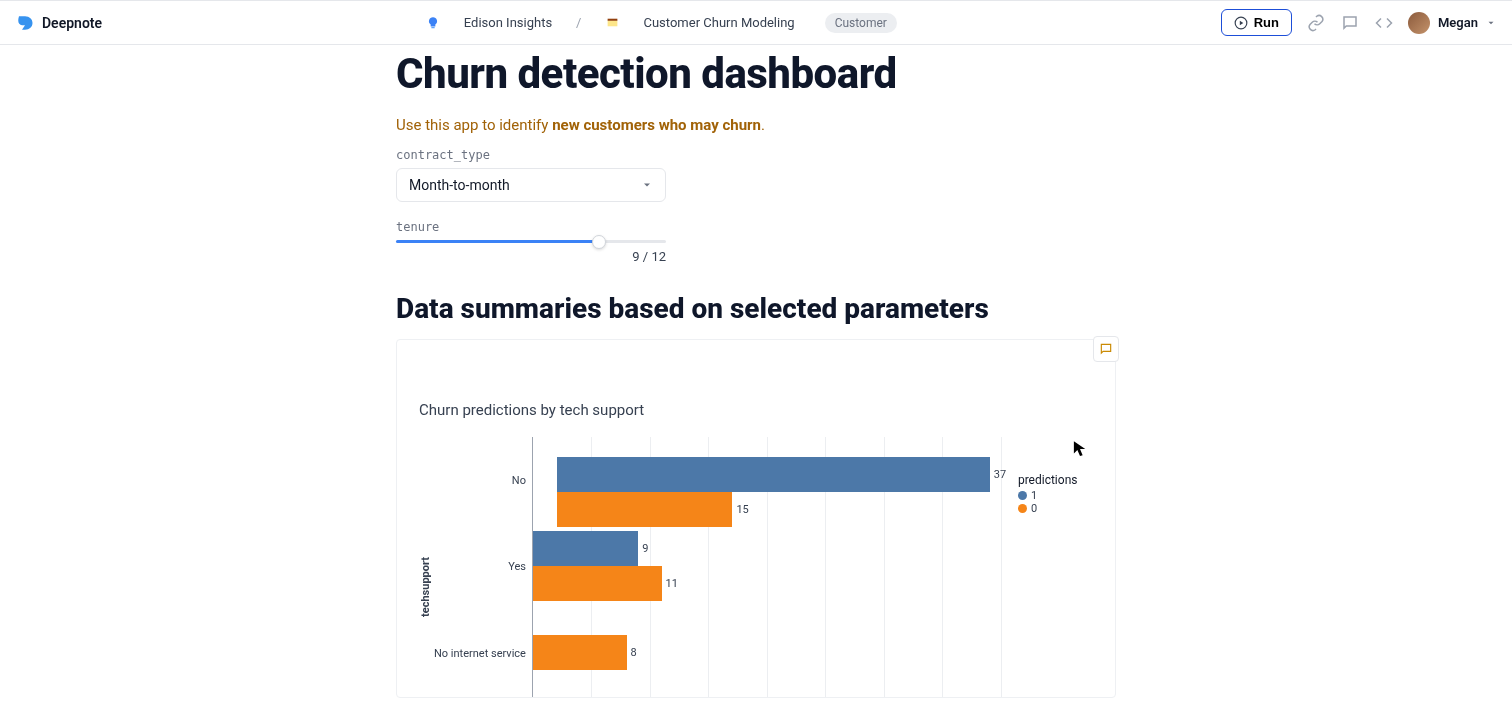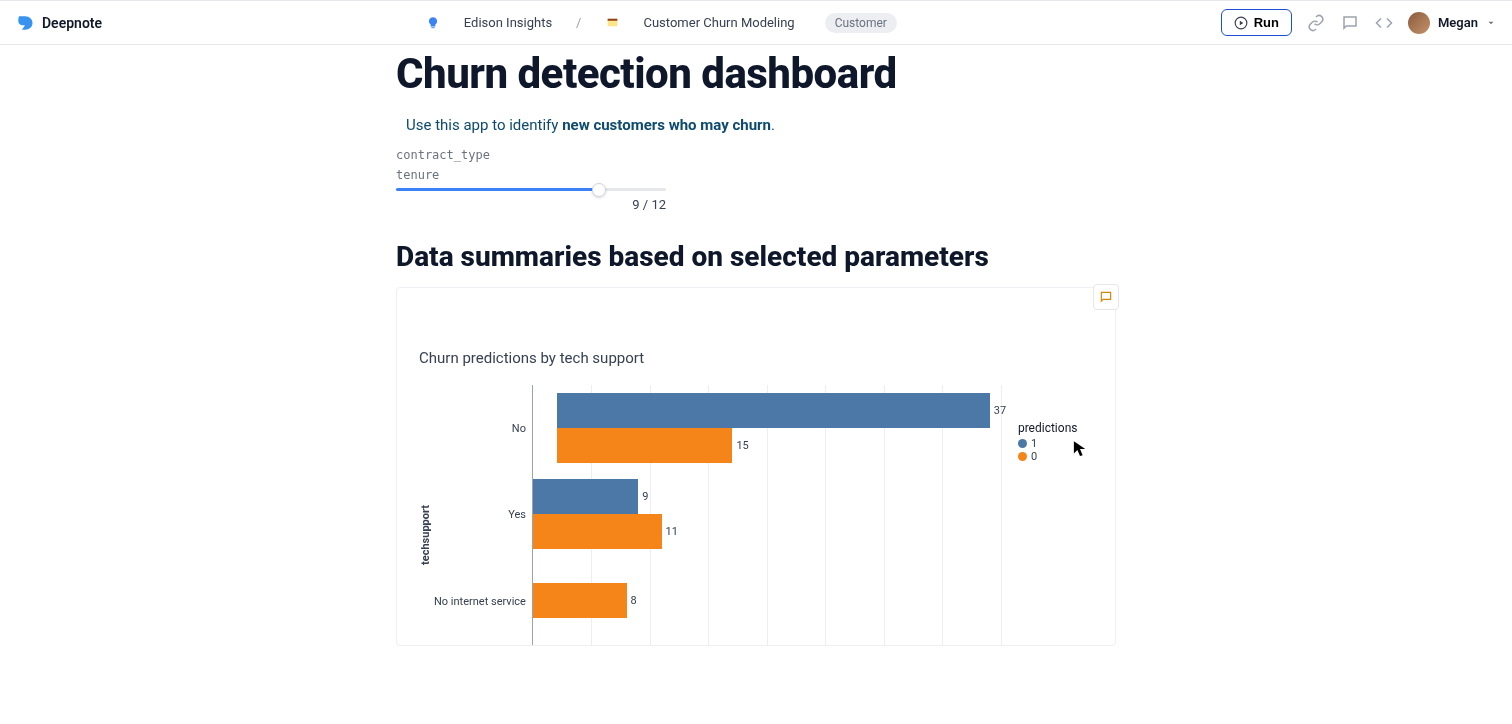--- a/index.html
+++ b/index.html
@@ -93,23 +93,22 @@
     }
     h1.title {
       font-size: 42px;
       font-weight: 800;
       letter-spacing: -0.5px;
       margin-bottom: 18px;
       color: #0f172a;
     }
     .intro {
       font-size: 15px;
-      color: #0c4a6e;
+      color: #a16207;
       margin-bottom: 14px;
-      margin-left: 10px;
     }
     .intro strong { font-weight: 700; }
     ul.steps {
       padding-left: 20px;
       margin-bottom: 20px;
     }
     ul.steps li {
       font-size: 15px;
       color: #374151;
       margin-bottom: 10px;
@@ -359,20 +358,26 @@
 
 <div class="content">
   <h1 class="title">Churn detection dashboard</h1>
 
   <p class="intro">
     <span>Use this app to identify </span><strong>new customers who may churn</strong><span>.</span>
   </p>
 
 
   <div class="field-label">contract_type</div>
+  <div class="select">
+    <span>Month-to-month</span>
+    <svg width="12" height="12" viewBox="0 0 24 24">
+        <path fill="#6b7280" d="M6 9l6 6 6-6z"></path>
+      </svg>
+  </div>
 
   <div class="field-label">tenure</div>
   <div class="slider-wrap">
     <div class="slider-track">
       <div class="slider-fill" id="slider-fill" style="width: 75%;"></div>
       <div class="slider-thumb" id="slider-thumb" style="left: 75%;"></div>
     </div>
   </div>
   <div class="slider-readout">9 / 12</div>
 
@@ -394,21 +399,21 @@
         </div>
       <div class="plot" id="plot">
           <div class="gridline" style="left: 58.5px;"></div>
           <div class="gridline" style="left: 117px;"></div>
           <div class="gridline" style="left: 175.5px;"></div>
           <div class="gridline" style="left: 234px;"></div>
           <div class="gridline" style="left: 292.5px;"></div>
           <div class="gridline" style="left: 351px;"></div>
           <div class="gridline" style="left: 409.5px;"></div>
           <div class="gridline" style="left: 468px;"></div>
-          <div class="bar-group" style="top: 0px; padding-left: 24px;">
+          <div class="bar-group" style="top: 12px; padding-left: 24px;">
             <div class="bar-row">
               <div class="bar bar-blue" style="width: 432.9px;"></div>
               <span class="bar-label">37</span>
             </div>
             <div class="bar-row">
               <div class="bar bar-orange" style="width: 175.5px;"></div>
               <span class="bar-label">15</span>
             </div>
           </div>
           <div class="bar-group" style="top: 86px;">

